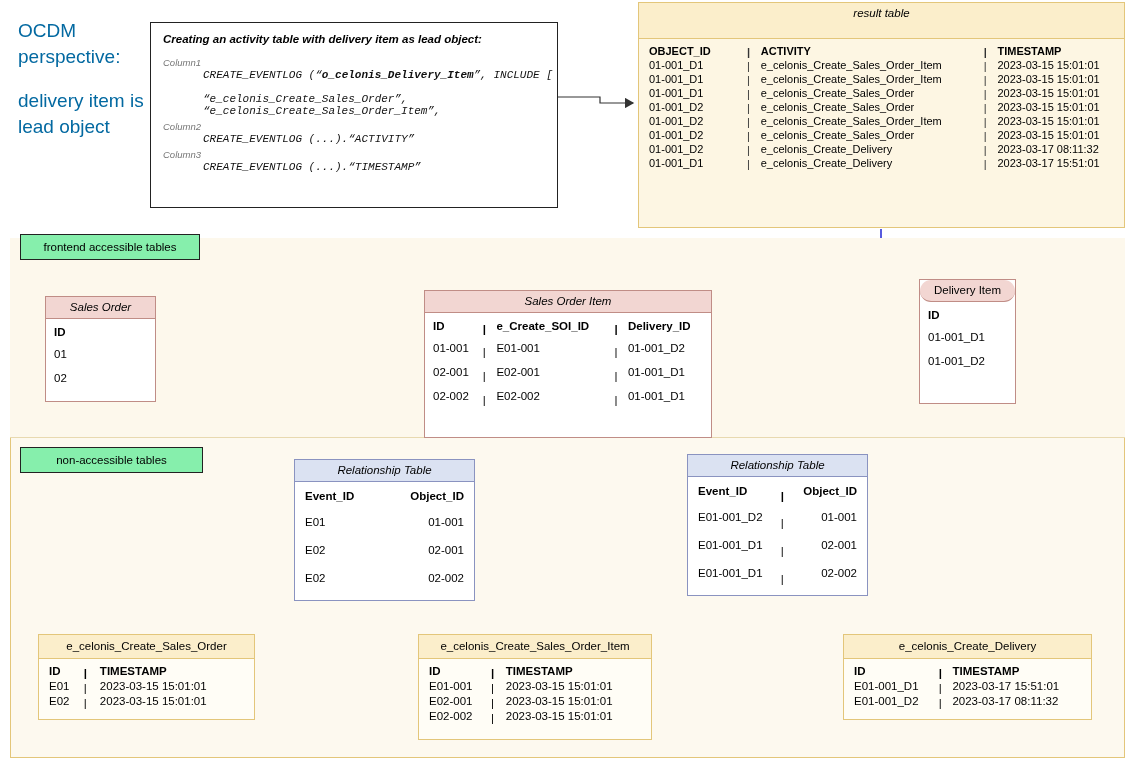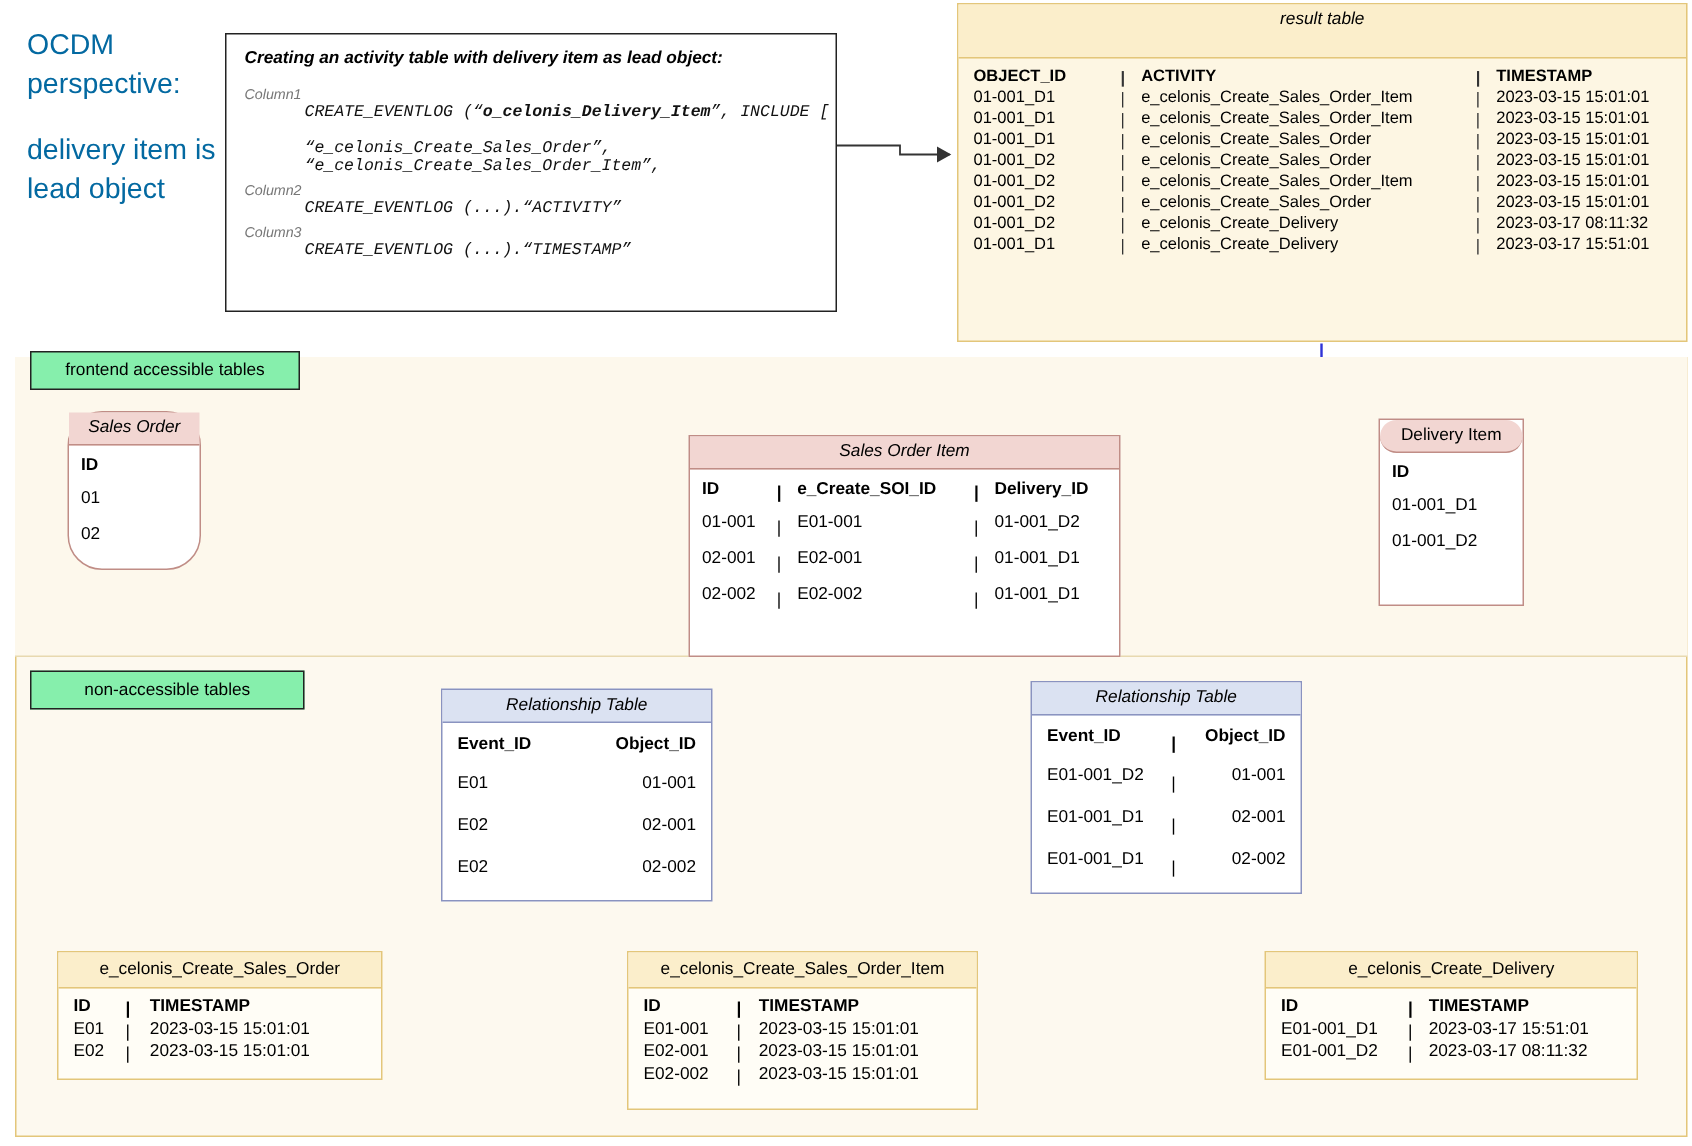--- a/index.html
+++ b/index.html
@@ -77,22 +77,22 @@
   .tbl > .cap {
     text-align: center; font-style: italic; font-size: 11.5px;
     background: #f2d6d2; border-bottom: 1px solid #c08d86; padding: 4px 0 5px;
   }
   .tbl .body { padding: 5px 8px 8px 8px; font-size: 11.5px; }
   .tbl .body table { border-collapse: collapse; width: 100%; }
   .tbl .body th { text-align: left; font-weight: bold; padding: 2px 0 8px 0; white-space: nowrap; }
   .tbl .body td { text-align: left; padding: 2px 0 10px 0; white-space: nowrap; }
   .tbl .body .sep { padding: 0 7px; }
 
-  .t-salesorder { left: 45px; top: 274px; width: 89px; height: 106px; border-radius: 23px; }
-  .t-soi { left: 459px; top: 290px; width: 288px; height: 148px; }
+  .t-salesorder { left: 45px; top: 296px; width: 111px; height: 106px; }
+  .t-soi { left: 424px; top: 290px; width: 288px; height: 148px; }
   .t-deliveryitem { left: 919px; top: 279px; width: 97px; height: 125px; }
 
   
   .rel { position: absolute; border: 1px solid #8a93c0; background: #fff; }
   .rel > .cap {
     text-align: center; font-style: italic; font-size: 11.5px;
     background: #dbe2f2; border-bottom: 1px solid #8a93c0; padding: 4px 0 5px;
   }
   .rel .body { padding: 6px 10px 10px 10px; font-size: 11.5px; }
   .rel .body table { border-collapse: collapse; width: 100%; }

